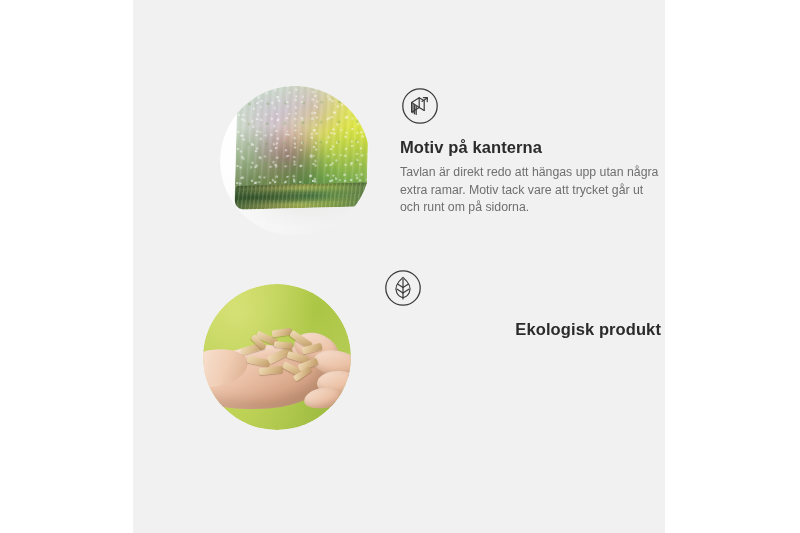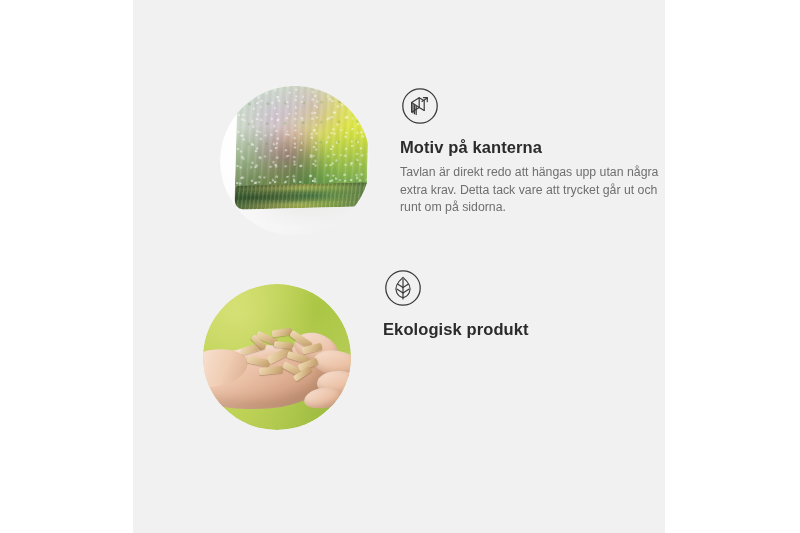--- a/index.html
+++ b/index.html
@@ -30,21 +30,21 @@
     height: 533px;
     background: #f1f1f1;
   }
 
   
   .feature {
     position: absolute;
     display: block;
   }
   .feature-1 { left: 0px; top: 86px; width: 532px; height: 165px; margin-left: 17px; }
-  .feature-2 { left: 0px; top: 268px; width: 529px; height: 165px; }
+  .feature-2 { left: 0px; top: 268px; width: 529px; height: 165px; text-align: right; }
 
   
   .media {
     position: absolute;
     left: 70px;
     top: 0;
     width: 150px;
     height: 150px;
     border-radius: 50%;
     overflow: hidden;
@@ -297,21 +297,21 @@
               <path d="M14.6 19.6 L14.6 27.8"></path>
               <path d="M16.2 20.6 L16.2 28.4"></path>
               <path d="M19.2 21.4 L24.2 24.4"></path>
               <path d="M19.2 11.8 L24.2 14.8 L24.2 24.4"></path>
               <path d="M22.0 15.4 L26.8 12.2"></path>
               <path d="M23.4 11.6 L27.4 11.7 L27.2 15.6"></path>
             </g>
           </svg>
         </span>
         <div class="feature-title">Motiv på kanterna</div>
-        <div class="feature-body">Tavlan är direkt redo att hängas upp utan några extra krav. Detta tack vare att trycket går ut och runt om på sidorna.</div>
+        <div class="feature-body">Tavlan är direkt redo att hängas upp utan några extra ramar. Motiv tack vare att trycket går ut och runt om på sidorna.</div>
       </div>
     </div>
 
     <div class="feature feature-2">
 
       <div class="media media-2">
         <div class="grass"></div>
         <div class="hands">
           <div class="hand-l"></div>
           <div class="wrist"></div>

